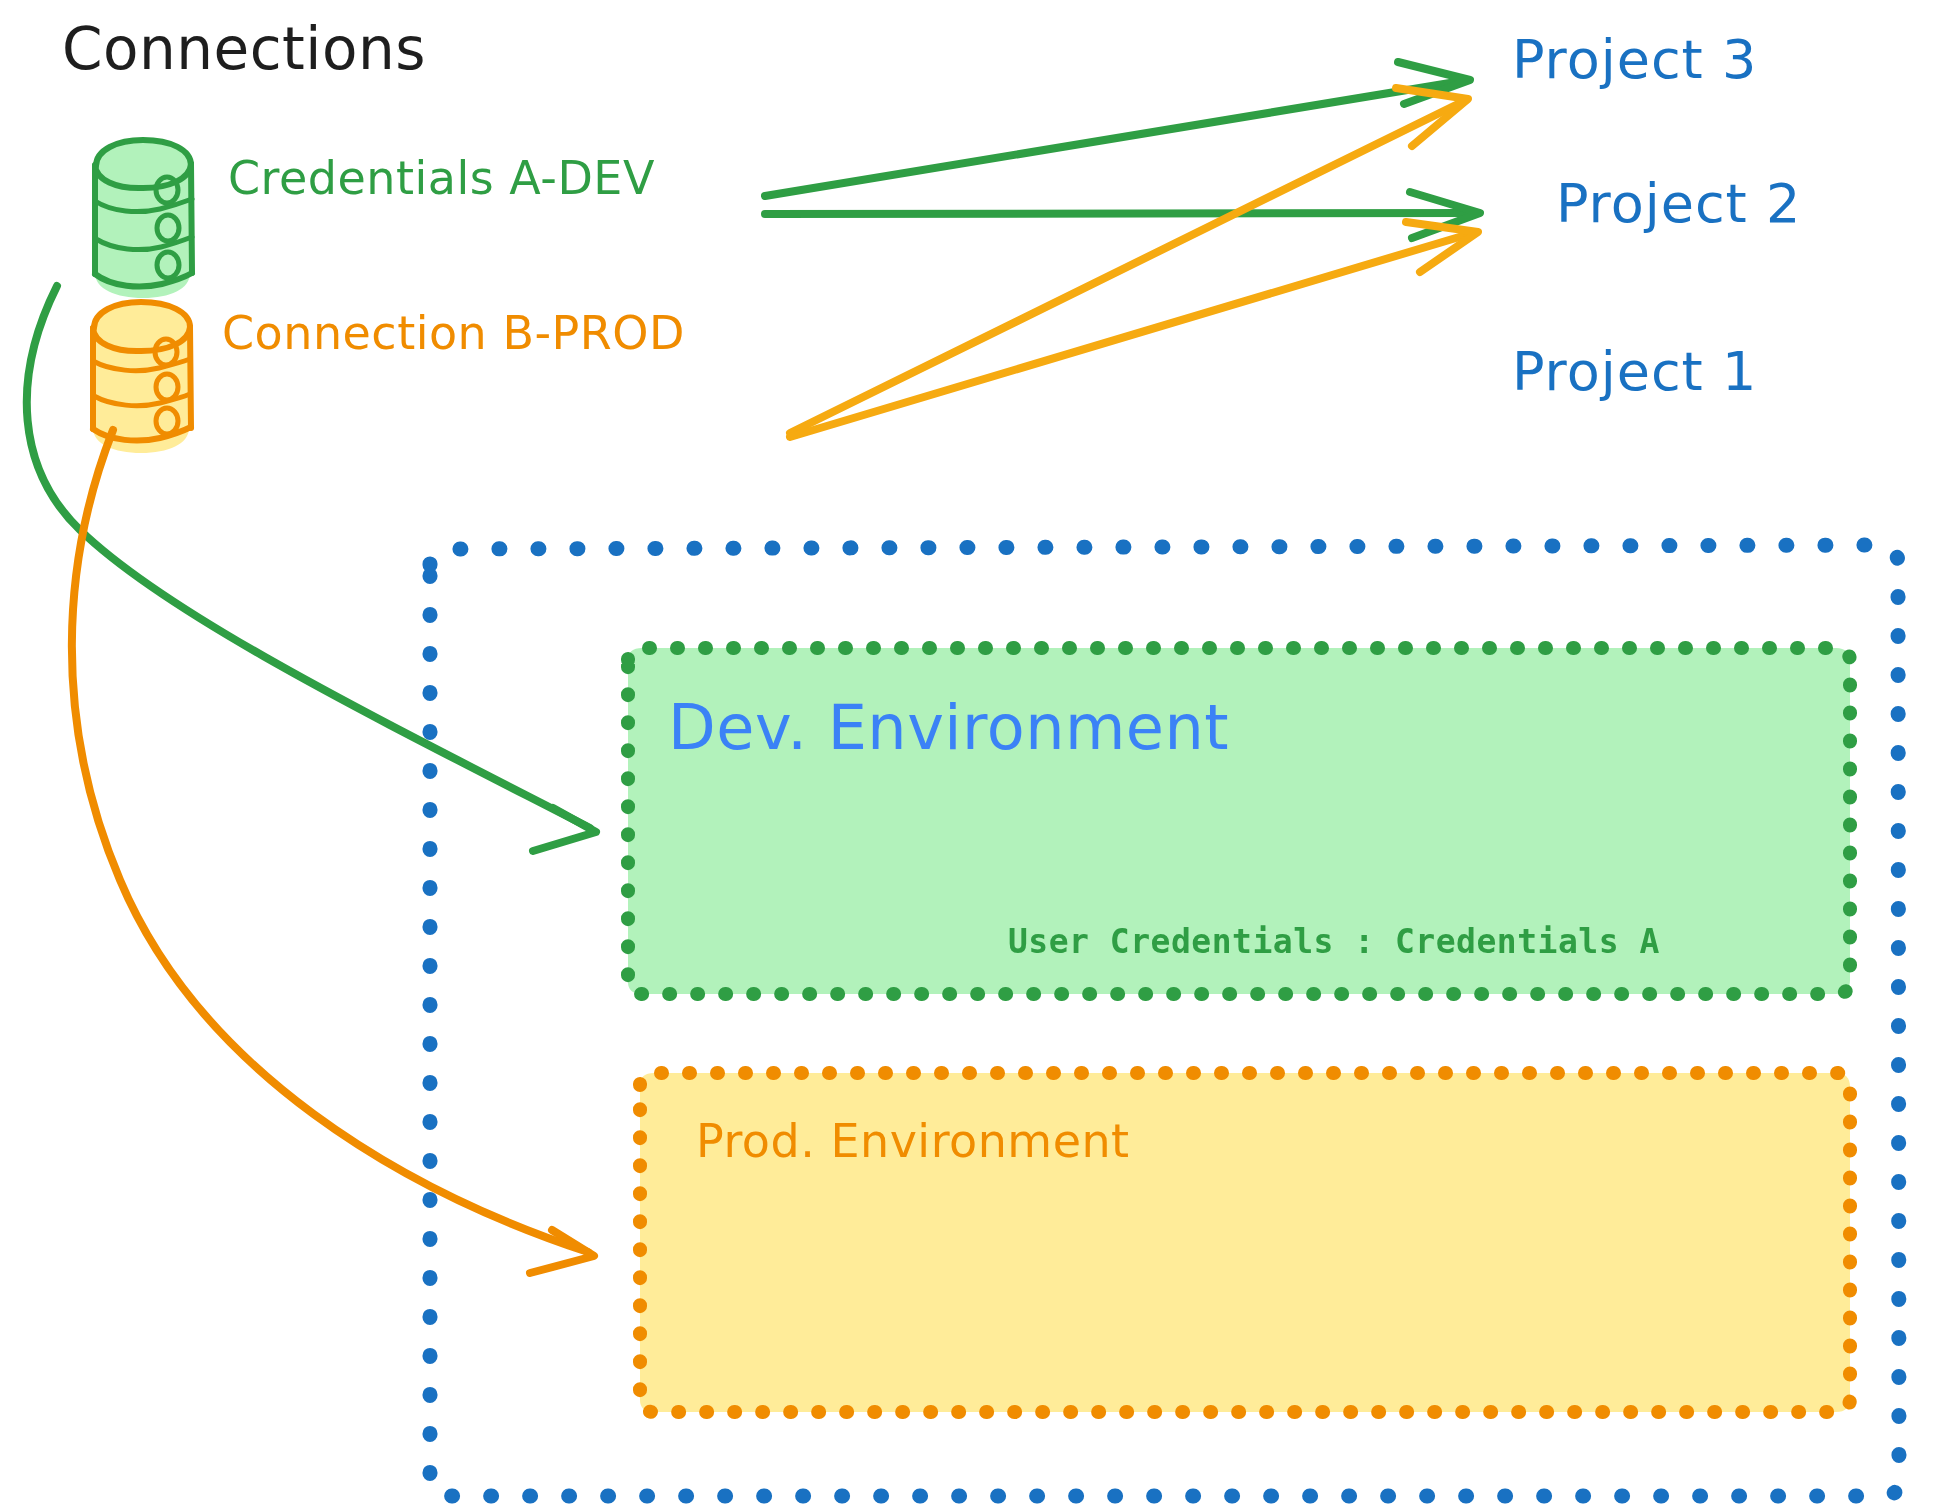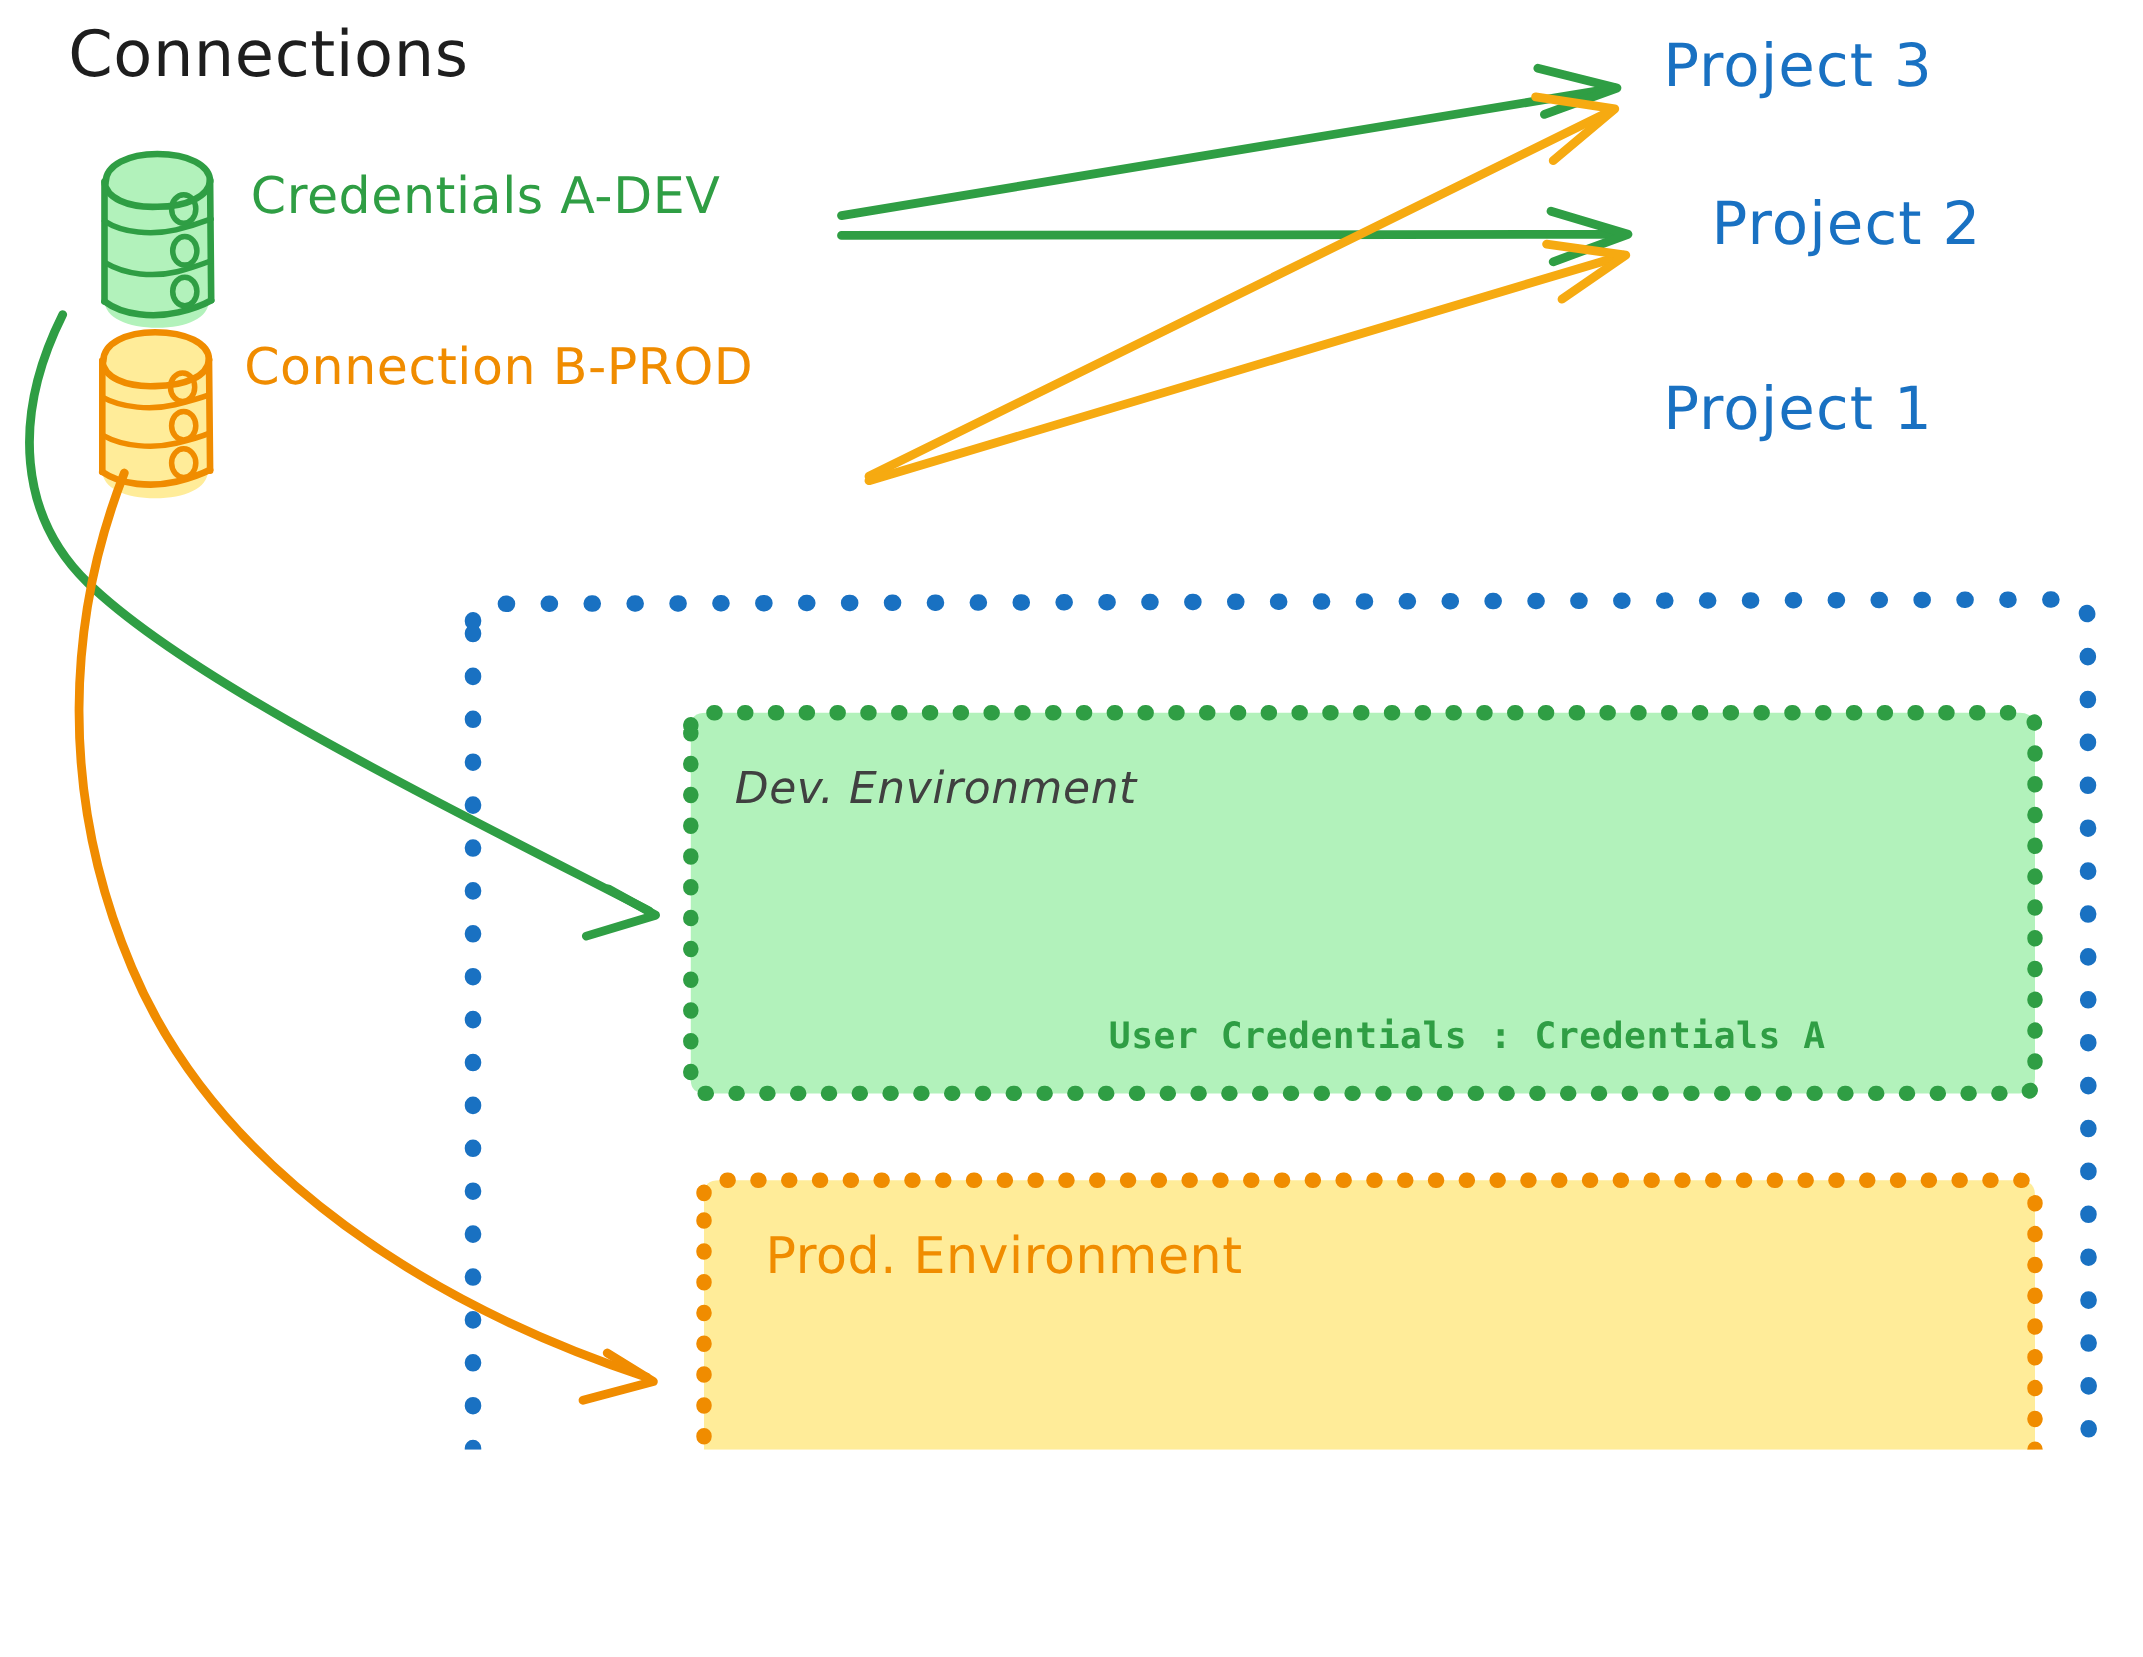--- a/index.html
+++ b/index.html
@@ -6,21 +6,21 @@
     margin: 0;
     padding: 0;
     background: #ffffff;
   }
   body {
     font-family: "DejaVu Sans", sans-serif;
   }
   #canvas {
     position: relative;
     width: 1948px;
-    height: 1318px;
+    height: 1506px;
     background: #ffffff;
     overflow: hidden;
   }
   #vector-layer {
     position: absolute;
     left: 0;
     top: 0;
     width: 1948px;
     height: 1506px;
   }
@@ -77,24 +77,23 @@
   #label-project-1 {
     left: 1512px;
     top: 345px;
     font-size: 54px;
     color: #1971c2;
     letter-spacing: 1px;
   }
   #label-dev-env {
     left: 668px;
     top: 697px;
-    font-size: 40px;
-    color: #404040;
-    letter-spacing: 0.5px;
-    font-style: italic;
+    font-size: 62px;
+    color: #3b82f6;
+    letter-spacing: 0.5px;
   }
   #label-prod-env {
     left: 680px;
     top: 1118px;
     font-size: 46px;
     color: #f08c00;
     letter-spacing: 0.5px;
     margin-left: 16px;
   }
   #label-dev-creds {

